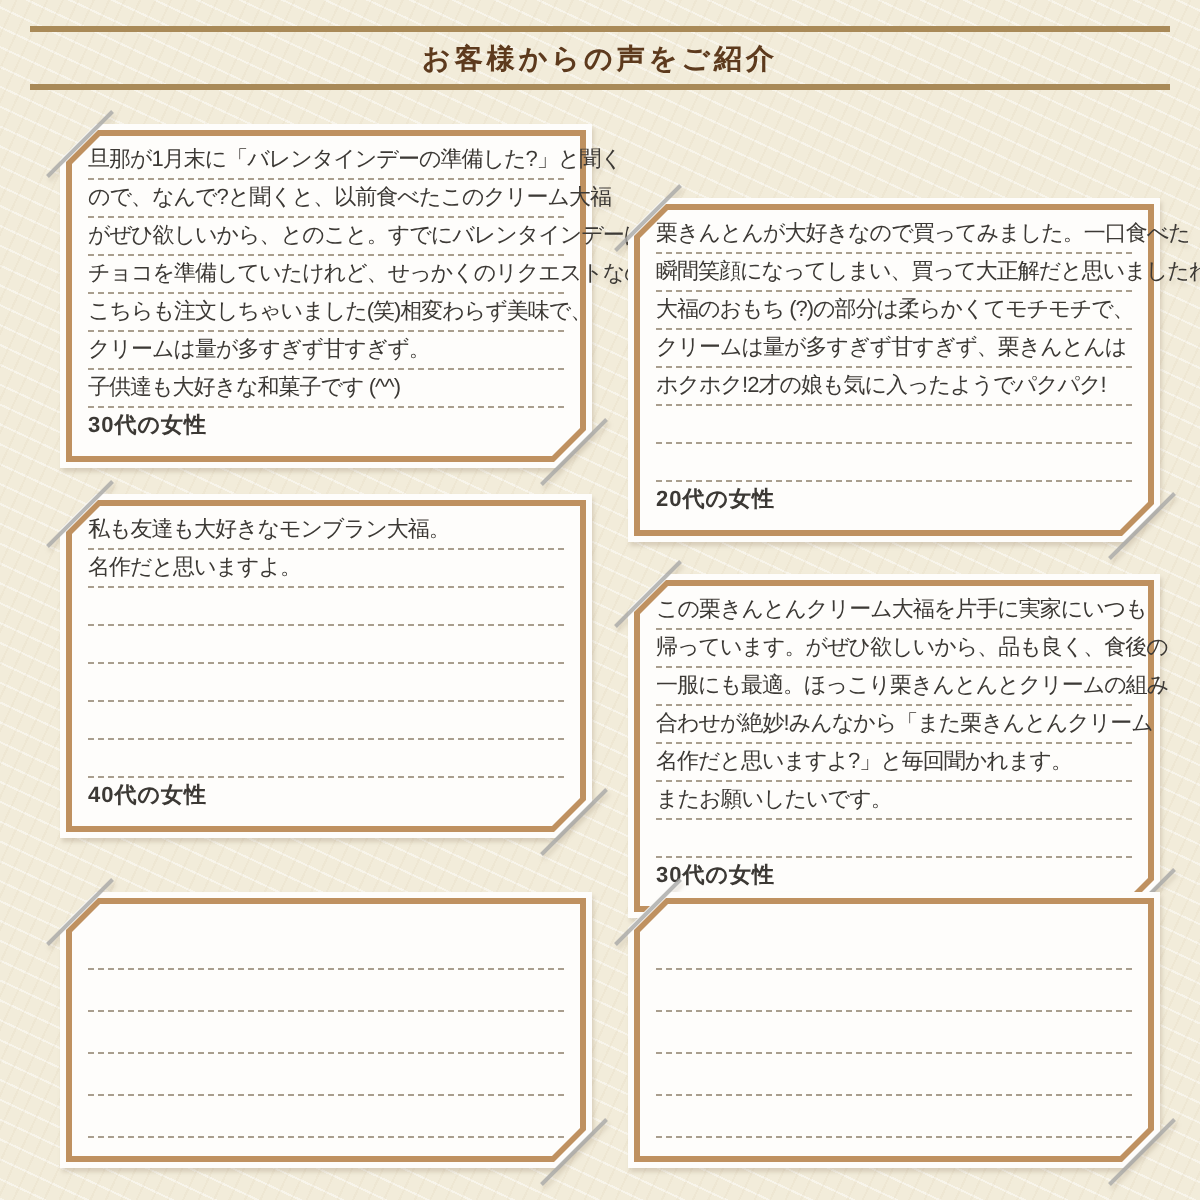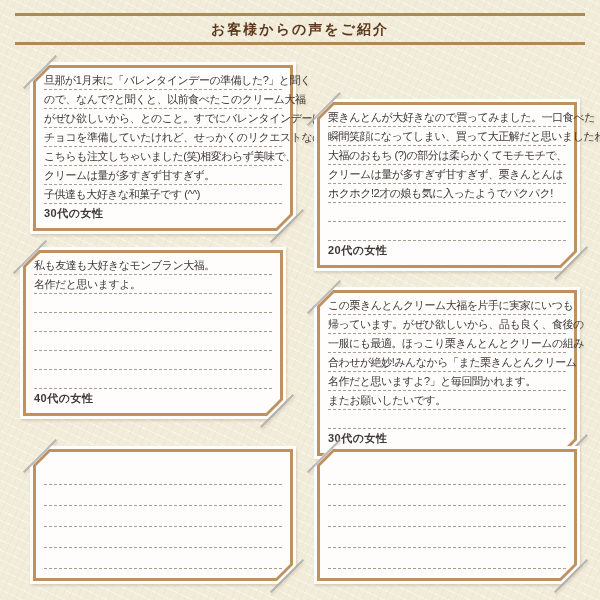--- a/index.html
+++ b/index.html
@@ -125,21 +125,21 @@
           <div class="row text">栗きんとんが大好きなので買ってみました。一口食べた</div>
           <div class="row text">瞬間笑顔になってしまい、買って大正解だと思いましたね!</div>
           <div class="row text">大福のおもち (?)の部分は柔らかくてモチモチで、</div>
           <div class="row text">クリームは量が多すぎず甘すぎず、栗きんとんは</div>
           <div class="row text">ホクホク!2才の娘も気に入ったようでパクパク!</div>
           <div class="row empty"></div>
           <div class="row empty"></div>
           <div class="row attr">20代の女性</div>
         </div>
       </div>
-      <div class="card" style="left: 20px; top: 247px; width: 266px; height: 172px;">
+      <div class="card" style="left: 30px; top: 247px; width: 266px; height: 172px;">
         <div class="paper">
           <div class="frame">
             <div class="inner"></div>
           </div>
         </div>
         <div class="fold tl"></div>
         <div class="fold br"></div>
         <div class="content">
           <div class="row text">私も友達も大好きなモンブラン大福。</div>
           <div class="row text">名作だと思いますよ。</div>

